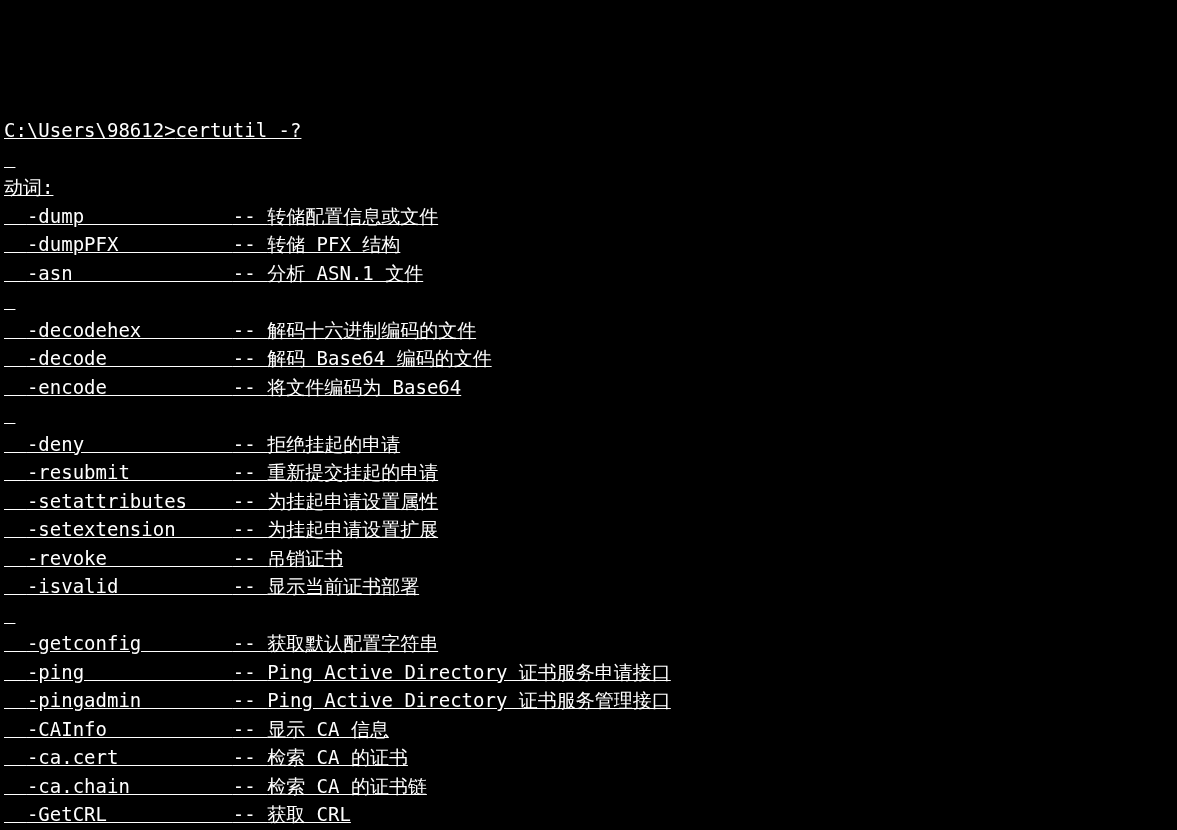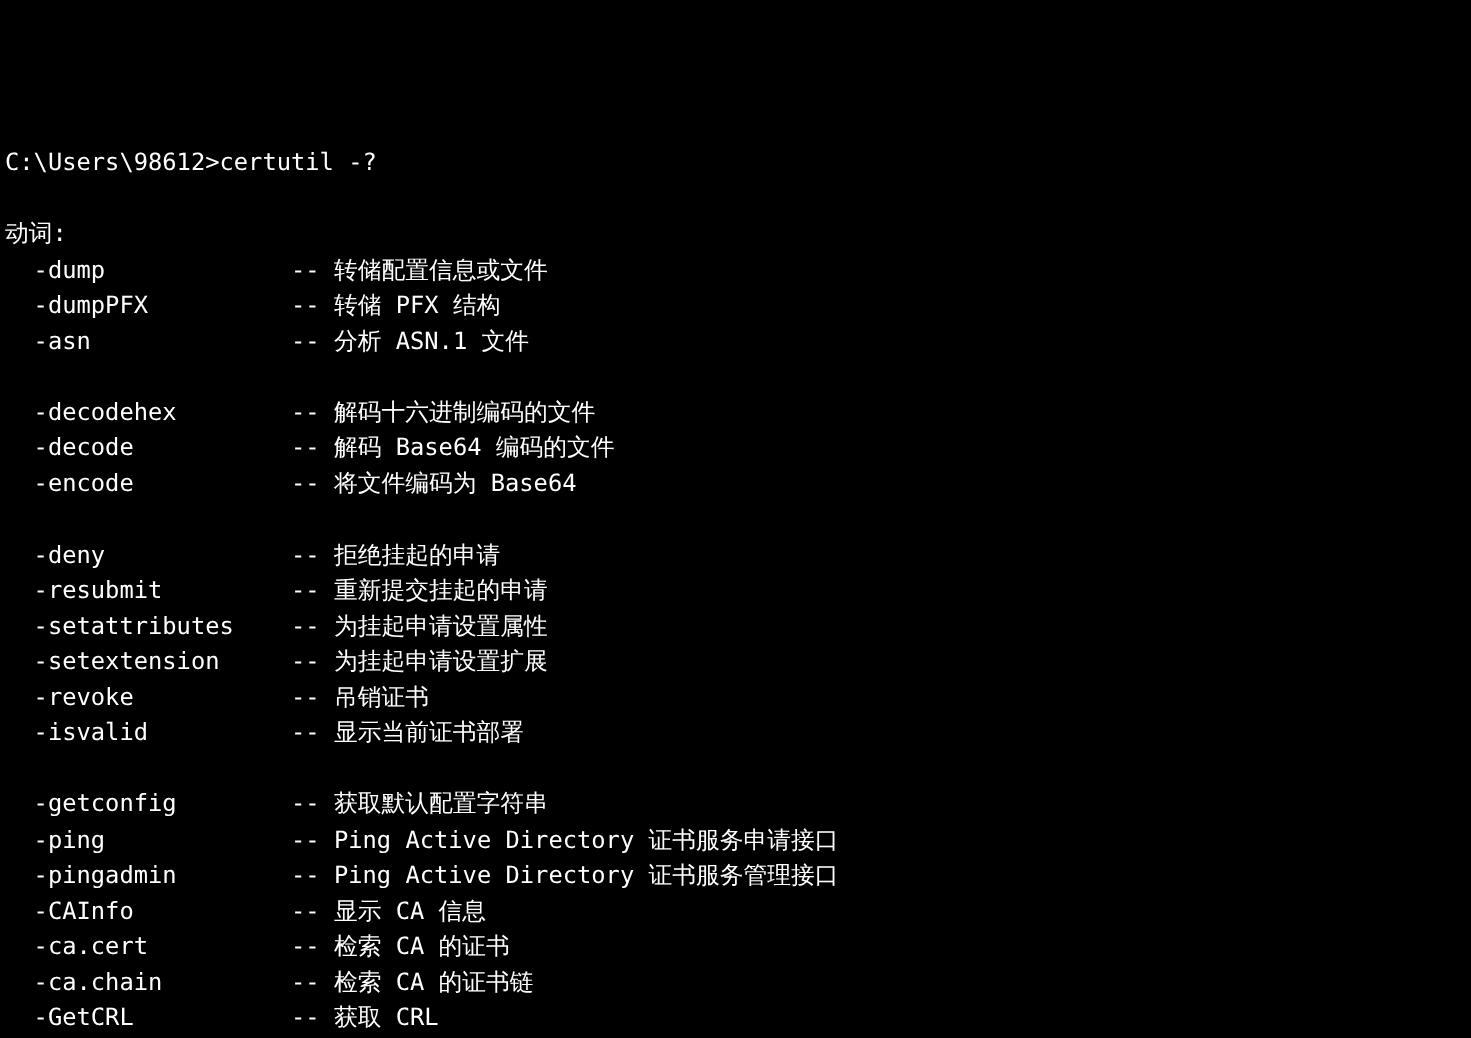--- a/index.html
+++ b/index.html
@@ -14,20 +14,21 @@
       font-size: 19px;
       line-height: 1.5;
       padding: 2px 4px;
       white-space: pre;
       overflow: hidden;
       width: 1177px;
       height: 830px;
     }
     .terminal-line {
       white-space: pre;
+      text-decoration: underline;
     }
   </style>
 </head>
 <body>
 
 
 
 <div id="terminal"><div class="terminal-line"><span>C:\Users\98612&gt;</span><span>certutil -?</span></div><div class="terminal-line"> </div><div class="terminal-line">动词:</div><div class="terminal-line">  <span>-dump             </span><span>-- </span><span>转储配置信息或文件</span></div><div class="terminal-line">  <span>-dumpPFX          </span><span>-- </span><span>转储 PFX 结构</span></div><div class="terminal-line">  <span>-asn              </span><span>-- </span><span>分析 ASN.1 文件</span></div><div class="terminal-line"> </div><div class="terminal-line">  <span>-decodehex        </span><span>-- </span><span>解码十六进制编码的文件</span></div><div class="terminal-line">  <span>-decode           </span><span>-- </span><span>解码 Base64 编码的文件</span></div><div class="terminal-line">  <span>-encode           </span><span>-- </span><span>将文件编码为 Base64</span></div><div class="terminal-line"> </div><div class="terminal-line">  <span>-deny             </span><span>-- </span><span>拒绝挂起的申请</span></div><div class="terminal-line">  <span>-resubmit         </span><span>-- </span><span>重新提交挂起的申请</span></div><div class="terminal-line">  <span>-setattributes    </span><span>-- </span><span>为挂起申请设置属性</span></div><div class="terminal-line">  <span>-setextension     </span><span>-- </span><span>为挂起申请设置扩展</span></div><div class="terminal-line">  <span>-revoke           </span><span>-- </span><span>吊销证书</span></div><div class="terminal-line">  <span>-isvalid          </span><span>-- </span><span>显示当前证书部署</span></div><div class="terminal-line"> </div><div class="terminal-line">  <span>-getconfig        </span><span>-- </span><span>获取默认配置字符串</span></div><div class="terminal-line">  <span>-ping             </span><span>-- </span><span>Ping Active Directory 证书服务申请接口</span></div><div class="terminal-line">  <span>-pingadmin        </span><span>-- </span><span>Ping Active Directory 证书服务管理接口</span></div><div class="terminal-line">  <span>-CAInfo           </span><span>-- </span><span>显示 CA 信息</span></div><div class="terminal-line">  <span>-ca.cert          </span><span>-- </span><span>检索 CA 的证书</span></div><div class="terminal-line">  <span>-ca.chain         </span><span>-- </span><span>检索 CA 的证书链</span></div><div class="terminal-line">  <span>-GetCRL           </span><span>-- </span><span>获取 CRL</span></div><div class="terminal-line">  </div></div>
 
 

